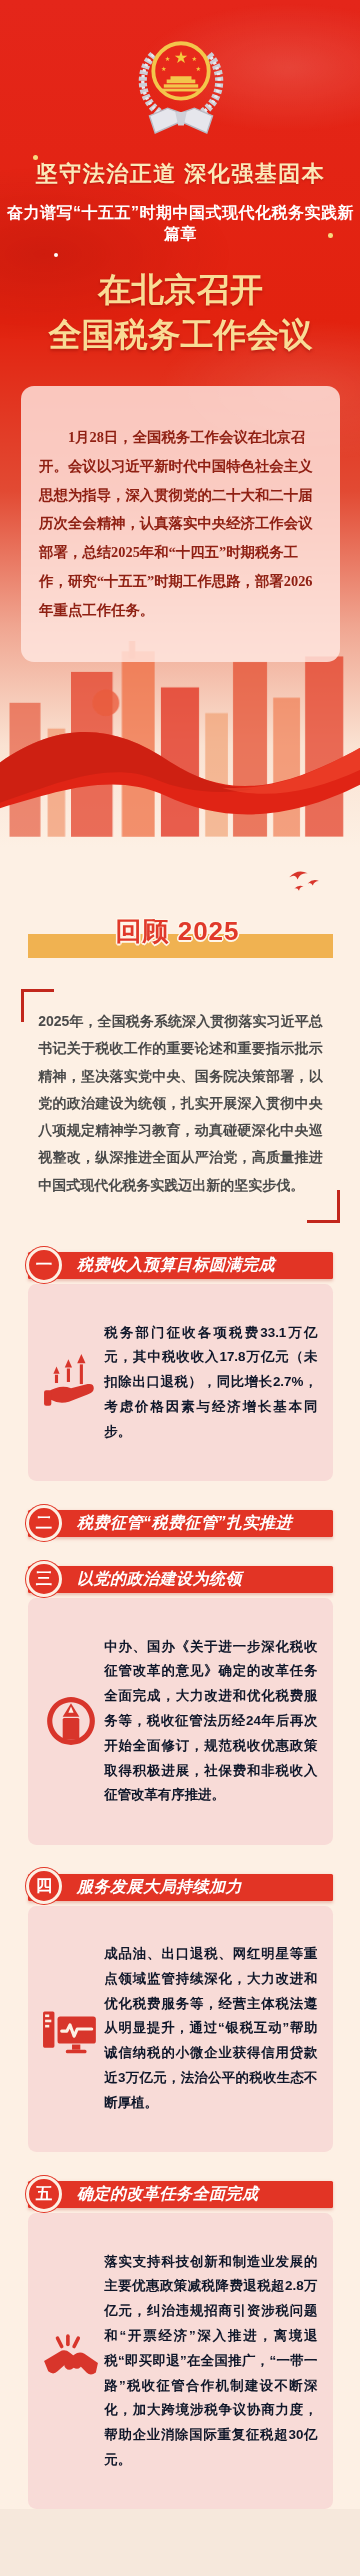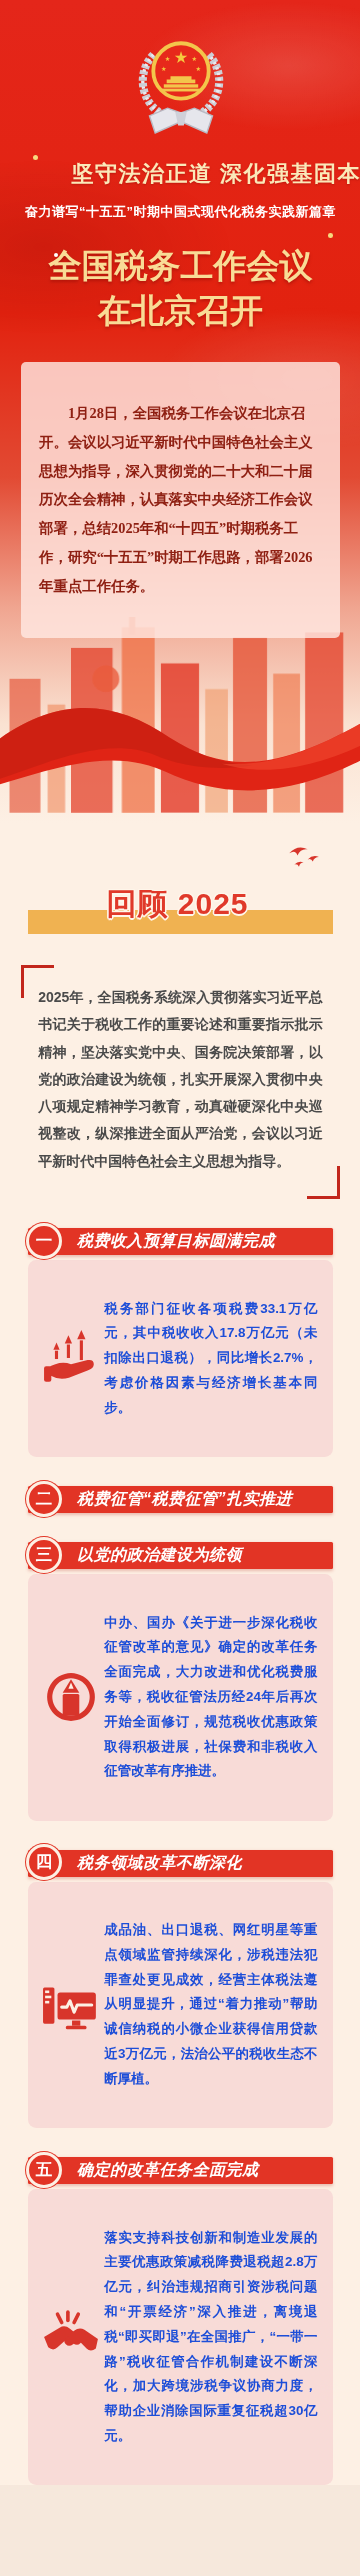--- a/index.html
+++ b/index.html
@@ -5,51 +5,51 @@
   html,body{margin:0;padding:0;background:#f6e8dc;}
   .page{width:361px;margin:0 auto;background:#fdf0e4;font-family:"Liberation Sans",sans-serif;overflow:hidden;}
 
   
   .hero{position:relative;background:linear-gradient(180deg,#e4261a 0%,#e2220f 38%,#e24a33 58%,#f0a691 74%,#fae2d2 88%,#fdf0e4 100%);padding-top:27px;}
   .hero::before{content:"";position:absolute;inset:0;background:
      radial-gradient(216px 93px at 80% 8%,rgba(255,255,255,.14),rgba(255,255,255,0) 70%),
      radial-gradient(268px 124px at 12% 30%,rgba(120,0,0,.18),rgba(120,0,0,0) 70%),
      radial-gradient(216px 103px at 85% 46%,rgba(255,255,255,.10),rgba(255,255,255,0) 70%);pointer-events:none;}
   .emblem{display:block;margin:0 auto 13.4px;position:relative;}
-  .hero-t1{position:relative;text-align:right;color:#fbe9b9;font-size:22px;font-weight:bold;letter-spacing:1.5px;text-shadow:0 1px 2.1px rgba(120,0,0,.35);}
-  .hero-t2{position:relative;text-align:center;color:#ffffff;font-size:13px;font-weight:bold;margin-top:9.3px;letter-spacing:0.5px;}
+  .hero-t1{position:relative;text-align:center;color:#fbe9b9;font-size:22px;font-weight:bold;letter-spacing:1.5px;text-shadow:0 1px 2.1px rgba(120,0,0,.35);}
+  .hero-t2{position:relative;text-align:center;color:#ffffff;font-size:16px;font-weight:bold;margin-top:9.3px;letter-spacing:0.5px;}
   .hero-main{position:relative;font-family:"Liberation Serif",serif;color:#f9dc96;text-align:center;font-weight:bold;font-size:33px;line-height:1.35;margin-top:23px;text-shadow:0 1.5px 3.1px rgba(110,0,0,.35);}
   .hero-dot{position:absolute;border-radius:50%;}
-  .intro-box{position:relative;margin:28px 20.6px 0;background:rgba(255,232,226,.82);border-radius:5px;padding:23px 18.5px;}
+  .intro-box{position:relative;margin:28px 20.6px 0;background:rgba(255,232,226,.82);border-radius:13px;padding:23px 18.5px;}
   .intro-text{font-family:"Liberation Serif",serif;color:#8f2013;font-size:14.4px;line-height:2.0;text-indent:2em;font-weight:bold;}
 
   
   .band1{display:block;margin-top:-20.6px;}
 
   
   .big-title{position:relative;margin:24px 28px 0;height:87px;}
   .big-title .bar{position:absolute;left:0;right:0;bottom:0;height:24px;background:#f0b251;}
-  .big-title .t{position:absolute;left:0;right:6px;bottom:9.3px;text-align:center;font-size:30px;font-weight:bold;color:#e0392a;letter-spacing:1px;
+  .big-title .t{position:absolute;left:0;right:6px;bottom:9.3px;text-align:center;font-size:26px;font-weight:bold;color:#e0392a;letter-spacing:1px;
     text-shadow:-1.5px 0 0 #fff6ea,1.5px 0 0 #fff6ea,0 -1.5px 0 #fff6ea,0 1.5px 0 #fff6ea,-1px -1px 0 #fff6ea,1px 1px 0 #fff6ea,-1px 1px 0 #fff6ea,1px -1px 0 #fff6ea;}
   .birds{position:absolute;right:9.3px;top:-3.1px;}
 
   
   .quote{position:relative;margin:31px 31px 0;padding:18.5px 7.2px 24px;}
   .quote::before{content:"";position:absolute;left:-10.3px;top:0;width:30px;height:30px;border-top:3.6px solid #c2271c;border-left:3.6px solid #c2271c;}
   .quote::after{content:"";position:absolute;right:-10.3px;bottom:0;width:30px;height:30px;border-bottom:3.6px solid #c2271c;border-right:3.6px solid #c2271c;}
   .quote p{margin:0;color:#4a4a4a;font-size:14px;font-weight:bold;line-height:1.95;text-align:justify;}
 
   
   .sec{margin:29px 28px 0;}
   .sec-head{position:relative;height:27px;background:#e23425;border-radius:1.5px;display:flex;align-items:center;padding-left:49px;box-shadow:0 1.5px 3.1px rgba(180,30,20,.25);}
   .sec-num{position:absolute;left:-2.1px;top:-5.2px;width:30px;height:30px;border-radius:50%;background:#e23425;border:3.1px solid #fdf0e4;box-shadow:0 0 0 1px #e23425;color:#fff;font-size:16.5px;font-weight:bold;display:flex;align-items:center;justify-content:center;}
   .sec-title{color:#ffffff;font-size:16px;font-weight:bold;letter-spacing:0.5px;font-style:italic;}
   .sec-body{margin-top:5.2px;background:#f8dbd7;border-radius:8.2px;display:flex;align-items:center;padding:23px 15.5px 23px 9.3px;}
   .sec-icon{flex:0 0 67px;display:flex;justify-content:center;}
-  .sec-text{flex:1;color:#1d4ed8;font-size:13.4px;font-weight:bold;line-height:1.85;text-align:justify;}
+  .sec-text{flex:1;color:#0f172a;font-size:13.4px;font-weight:bold;line-height:1.85;text-align:justify;}
 </style>
 </head>
 <body>
 
 <div class="page">
 
   <header class="hero">
     <svg class="emblem" width="96" height="117" viewBox="0 0 200 245">
       <path d="M42 58 A 80 80 0 1 0 158 58" fill="none" stroke="#cdced6" stroke-width="17" stroke-dasharray="8 5"></path>
       <path d="M42 58 A 80 80 0 1 0 158 58" fill="none" stroke="#e9e9ef" stroke-width="7" stroke-dasharray="5 7"></path>
@@ -63,22 +63,22 @@
       <rect x="64" y="120" width="72" height="7" fill="#f3c64b"></rect>
       <rect x="60" y="129" width="80" height="6" fill="#f3c64b"></rect>
       <path d="M34 186 L72 170 L100 180 L128 170 L166 186 L154 222 L100 198 L46 222 Z" fill="#e6e6ec" stroke="#b9bac4" stroke-width="3"></path>
       <path d="M88 178 L112 178 L106 206 L94 206 Z" fill="#cfd0d8"></path>
     </svg>
 
     <h1 class="hero-t1">坚守法治正道  深化强基固本</h1>
     <h2 class="hero-t2">奋力谱写“十五五”时期中国式现代化税务实践新篇章</h2>
 
     <div class="hero-main">
+      <div>在北京召开</div>
       <div>全国税务工作会议</div>
-      <div>在北京召开</div>
     </div>
 
     <span class="hero-dot" style="left:33px;top:155px;width:5.2px;height:5.2px;background:#f7d97e;"></span>
     <span class="hero-dot" style="right:28px;top:233px;width:4.6px;height:4.6px;background:#f7d97e;"></span>
     <span class="hero-dot" style="left:54px;top:253px;width:4.1px;height:4.1px;background:#ffffff;"></span>
 
     <div class="intro-box">
       <p class="intro-text">1月28日，全国税务工作会议在北京召开。会议以习近平新时代中国特色社会主义思想为指导，深入贯彻党的二十大和二十届历次全会精神，认真落实中央经济工作会议部署，总结2025年和“十四五”时期税务工作，研究“十五五”时期工作思路，部署2026年重点工作任务。</p>
     </div>
 
@@ -107,21 +107,21 @@
       <div class="bar"></div>
       <svg class="birds" width="49" height="33" viewBox="0 0 96 64">
         <path d="M28 18 Q44 0 64 10 Q50 8 44 22 Q40 10 28 18 Z" fill="#d8352b"></path>
         <path d="M64 30 Q74 20 86 25 Q77 25 74 34 Q71 27 64 30 Z" fill="#d8352b"></path>
         <path d="M38 40 Q46 32 56 36 Q49 36 47 44 Q44 38 38 40 Z" fill="#d8352b"></path>
       </svg>
       <div class="t">回顾 2025</div>
     </div>
 
     <div class="quote">
-      <p>2025年，全国税务系统深入贯彻落实习近平总书记关于税收工作的重要论述和重要指示批示精神，坚决落实党中央、国务院决策部署，以党的政治建设为统领，扎实开展深入贯彻中央八项规定精神学习教育，动真碰硬深化中央巡视整改，纵深推进全面从严治党，会议以习近平新时代中国特色社会主义思想为指导。</p>
+      <p>2025年，全国税务系统深入贯彻落实习近平总书记关于税收工作的重要论述和重要指示批示精神，坚决落实党中央、国务院决策部署，以党的政治建设为统领，扎实开展深入贯彻中央八项规定精神学习教育，动真碰硬深化中央巡视整改，纵深推进全面从严治党，高质量推进中国式现代化税务实践迈出新的坚实步伐。</p>
     </div>
 
     <div class="sec">
       <div class="sec-head">
         <span class="sec-num">一</span>
         <span class="sec-title">税费收入预算目标圆满完成</span>
       </div>
       <div class="sec-body">
         <span class="sec-icon">
           <svg width="54" height="57" viewBox="0 0 104 110">
@@ -164,40 +164,40 @@
             </g>
           </svg>
         </span>
         <p class="sec-text">中办、国办《关于进一步深化税收征管改革的意见》确定的改革任务全面完成，大力改进和优化税费服务等，税收征管法历经24年后再次开始全面修订，规范税收优惠政策取得积极进展，社保费和非税收入征管改革有序推进。</p>
       </div>
     </div>
 
     <div class="sec">
       <div class="sec-head">
         <span class="sec-num">四</span>
-        <span class="sec-title">税务领域改革不断深化</span>
+        <span class="sec-title">服务发展大局持续加力</span>
       </div>
       <div class="sec-body">
         <span class="sec-icon">
           <svg width="58" height="54" viewBox="0 0 112 104">
             <g fill="#d8352b">
               <rect x="2" y="18" width="22" height="70" rx="3"></rect>
               <rect x="30" y="28" width="74" height="52" rx="5"></rect>
               <rect x="58" y="82" width="16" height="10"></rect>
               <rect x="46" y="92" width="40" height="7" rx="3"></rect>
             </g>
             <g fill="#fdf0e4">
               <rect x="6" y="24" width="8" height="5"></rect>
                 <rect x="6" y="34" width="12" height="5"></rect>
                 <rect x="6" y="44" width="8" height="5"></rect>
             </g>
             <polyline points="38,56 48,56 54,44 62,66 68,52 96,52" fill="none" stroke="#fdf0e4" stroke-width="6" stroke-linecap="round" stroke-linejoin="round"></polyline>
           </svg>
         </span>
-        <p class="sec-text">成品油、出口退税、网红明星等重点领域监管持续深化，涉税违法犯罪查处更见成效，经营主体税法遵从明显提升，通过“着力推动”帮助诚信纳税的小微企业获得信用贷款近3万亿元，法治公平的税收生态不断厚植。</p>
+        <p class="sec-text">成品油、出口退税、网红明星等重点领域监管持续深化，大力改进和优化税费服务等，经营主体税法遵从明显提升，通过“银税互动”帮助诚信纳税的小微企业获得信用贷款近3万亿元，法治公平的税收生态不断厚植。</p>
       </div>
     </div>
 
     <div class="sec">
       <div class="sec-head">
         <span class="sec-num">五</span>
         <span class="sec-title">确定的改革任务全面完成</span>
       </div>
       <div class="sec-body">
         <span class="sec-icon">

